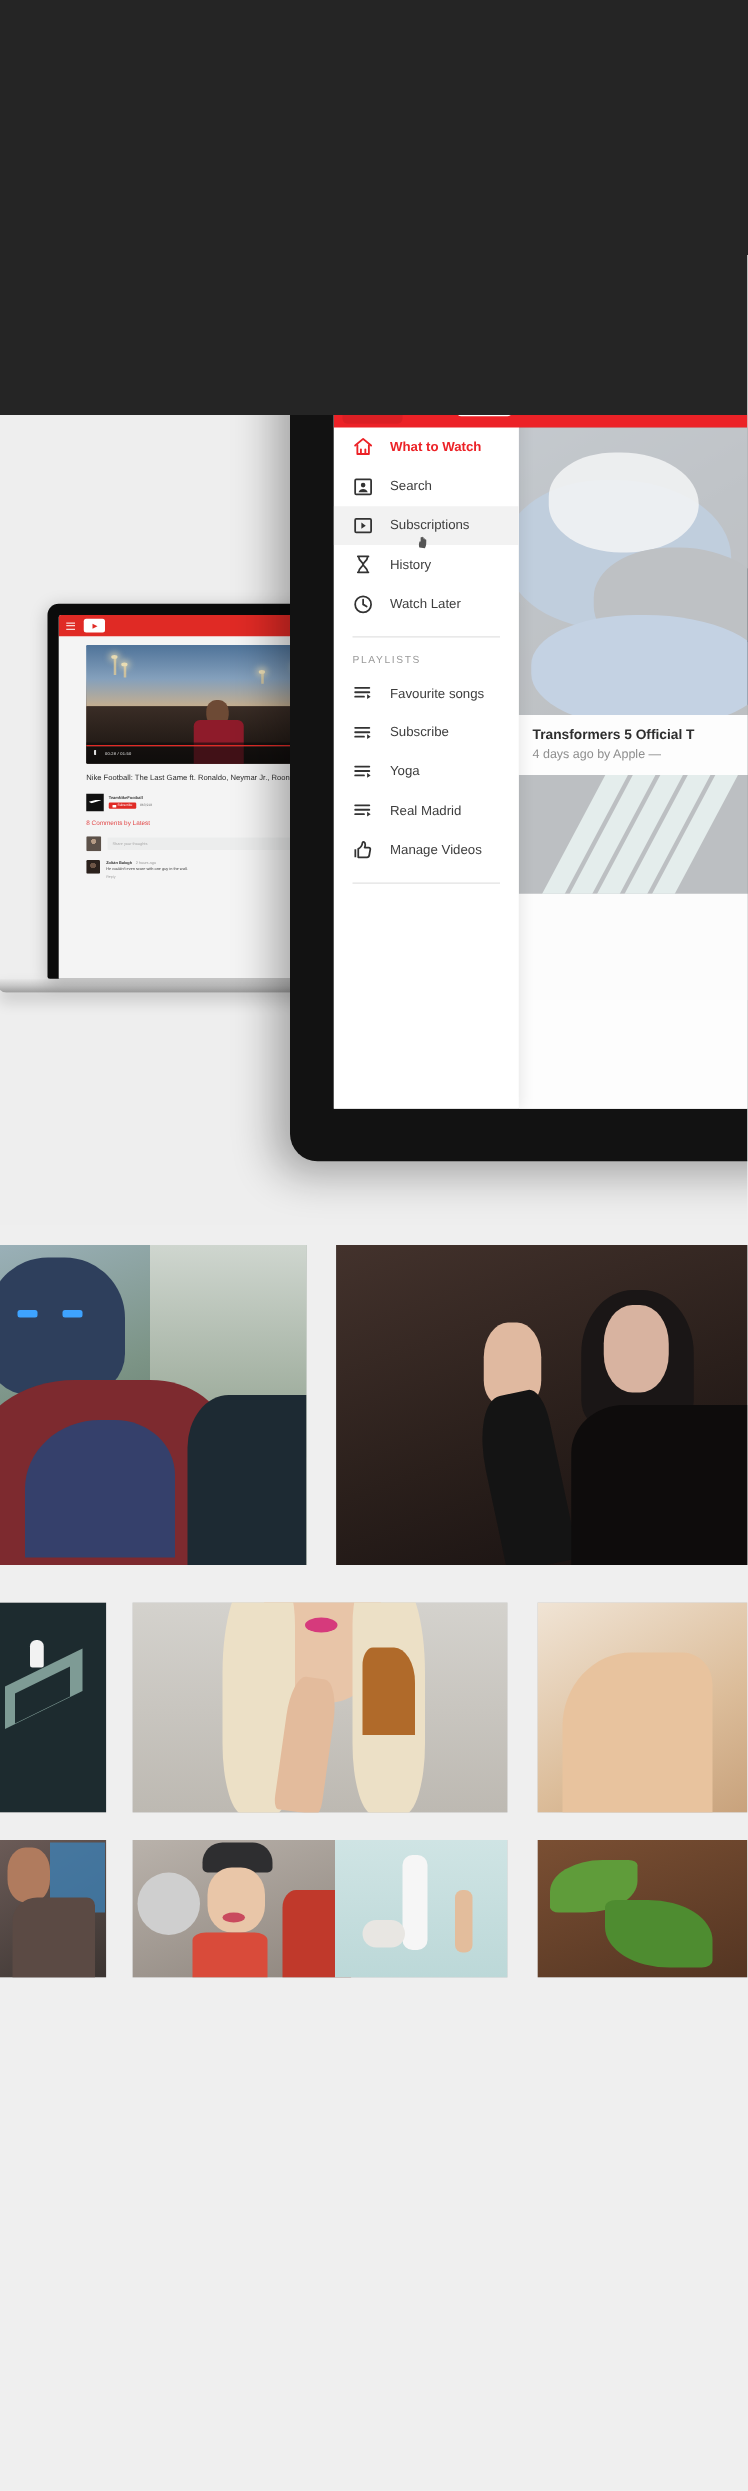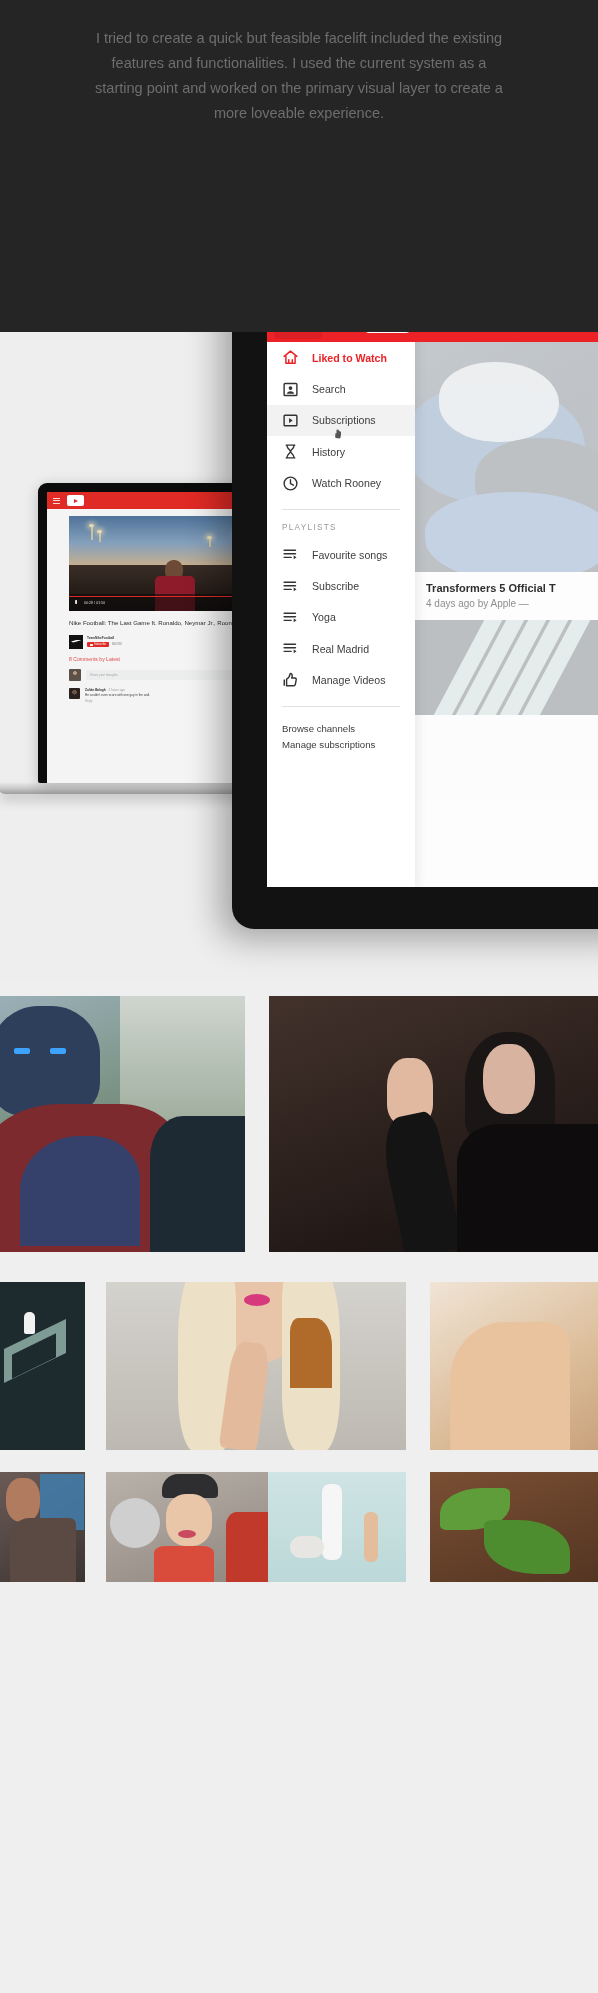--- a/index.html
+++ b/index.html
@@ -193,21 +193,20 @@
   .gi { position:absolute; overflow:hidden; background:#cfcfcf; }
 
   
   .ph { position:absolute; inset:0; }
   .ph-el { position:absolute; }
 </style>
 </head>
 <body>
 
 <section class="hero">
-  <p class="hero-desc">I tried to create a quick but feasible facelift included the existing features and functionalities. I used the current system as a starting point and worked on the primary visual layer to create a more loveable experience.</p>
 </section>
 
 <section class="showcase">
 
   <div class="laptop">
     <div class="laptop-lid">
       <div class="laptop-screen">
 
         <div class="lp-bar">
           <div class="lp-burger">
@@ -325,21 +324,21 @@
 
         <div class="dr-item active">
           <span class="dr-ic">
             <svg viewBox="0 0 24 24" fill="none" stroke="#ec2227" stroke-width="2.1" stroke-linecap="round" stroke-linejoin="round">
               <path d="M3 10.5 12 3l9 7.5"></path>
                 <path d="M5.5 10v10h13V10"></path>
               <path d="M9.5 20v-5"></path>
                 <path d="M14.5 20v-5"></path>
             </svg>
           </span>
-          <span>Liked to Watch</span>
+          <span>What to Watch</span>
         </div>
 
         <div class="dr-item">
           <span class="dr-ic">
             <svg viewBox="0 0 24 24" fill="none" stroke="#333" stroke-width="2">
               <rect x="3" y="3.5" width="18" height="17" rx="1.2"></rect>
               <circle cx="12" cy="10" r="2.6" fill="#333" stroke="none"></circle>
               <path d="M6.8 18c.9-2.4 3-3.5 5.2-3.5s4.3 1.1 5.2 3.5" fill="#333" stroke="none"></path>
             </svg>
           </span>
@@ -373,21 +372,21 @@
           <span>History</span>
         </div>
 
         <div class="dr-item">
           <span class="dr-ic">
             <svg viewBox="0 0 24 24" fill="none" stroke="#333" stroke-width="2" stroke-linecap="round">
               <circle cx="12" cy="12" r="9"></circle>
                 <path d="M12 6.6V12l4 2.4"></path>
             </svg>
           </span>
-          <span>Watch Rooney</span>
+          <span>Watch Later</span>
         </div>
 
         <div class="dr-sep"></div>
         <div class="dr-head">PLAYLISTS</div>
 
         <div class="dr-item">
           <span class="dr-ic">
             <svg viewBox="0 0 24 24" fill="none" stroke="#333" stroke-width="2" stroke-linecap="round">
               <path d="M3 6h16"></path>
                 <path d="M3 11h16"></path>
@@ -438,24 +437,20 @@
           <span class="dr-ic">
             <svg viewBox="0 0 24 24" fill="none" stroke="#333" stroke-width="2" stroke-linejoin="round">
               <path d="M3.2 10.5v9"></path>
               <path d="M6.5 19.5V10c2.6-1.4 4.4-3.6 4.7-6.6.1-1 1-1.5 1.8-1.1.9.5 1.4 1.5 1.4 3 0 1.1-.3 2.2-.7 3.2h4.6c1.2 0 2 1 1.8 2.1l-1.2 6.6c-.2 1.2-1.2 2.3-2.5 2.3z"></path>
             </svg>
           </span>
           <span>Manage Videos</span>
         </div>
 
         <div class="dr-sep"></div>
-        <div class="dr-foot">
-          <div>Browse channels</div>
-          <div>Manage subscriptions</div>
-        </div>
       </div>
 
       <div class="tb-topbar">
         <div class="tb-burger"></div>
         <div class="tb-logo"></div>
       </div>
 
     </div>
   </div>
 </section>

